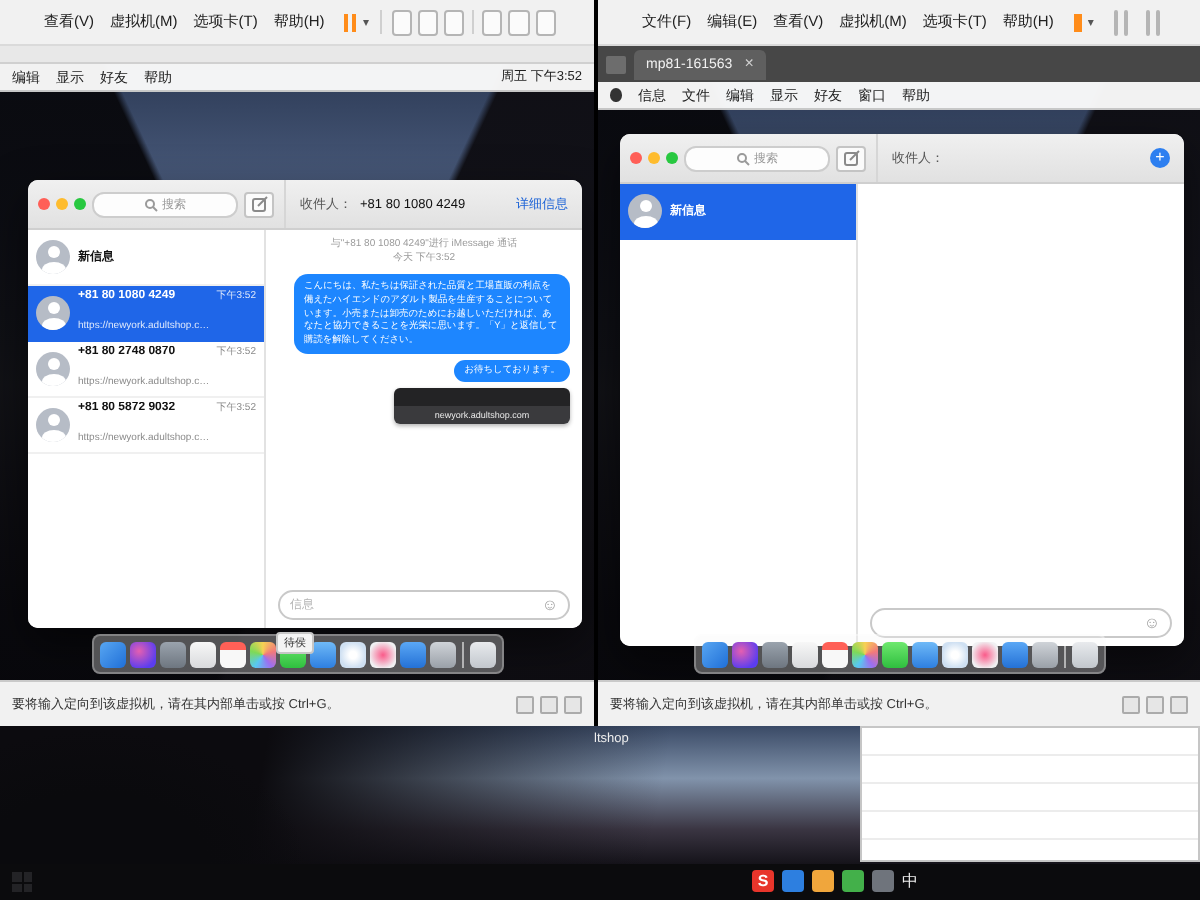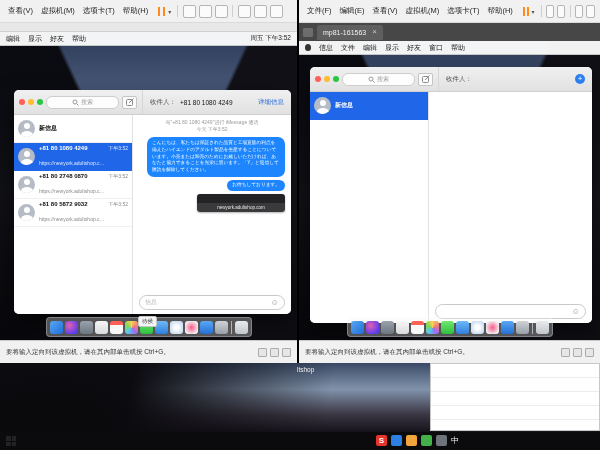--- a/index.html
+++ b/index.html
@@ -2,21 +2,21 @@
 <html><head>
 <meta charset="utf-8">
 <style>
   html,body{margin:0;padding:0;background:#000;}
   .screen{position:relative;width:600px;height:450px;background:#000;overflow:hidden;
           font-family:"Liberation Sans","DejaVu Sans",sans-serif;-webkit-font-smoothing:antialiased;}
   
   .vm{position:absolute;top:0;display:flex;flex-direction:column;background:#f0f0f0;}
   .left-vm{left:0;width:297px;height:363px;}
   .right-vm{left:299px;width:301px;height:363px;}
-  .vm-menubar{height:22px;background:#f1f1f1;border-bottom:1px solid #dadada;display:flex;align-items:center;padding:0 4px;}
+  .vm-menubar{height:22px;background:#f1f1f1;border-bottom:1px solid #dadada;display:flex;align-items:center;padding:0 18px;}
   .vm-menu-item{font-size:7.5px;color:#222;padding:2px 4px;white-space:nowrap;}
   .icon-pause{width:3px;height:9px;border-left:2.5px solid #ff8c1a;border-right:2.5px solid #ff8c1a;margin:0 3px 0 6px;}
   .tb-caret{font-size:6px;color:#555;margin-right:3px;}
   .tb-sep{width:1px;height:12px;background:#cfcfcf;margin:0 3px;}
   .tb-icon{width:11px;height:11px;border:1px solid #b5b5b5;border-radius:2px;background:#fbfbfb;margin:0 1.5px;}
   .vm-substrip{height:8px;background:#e8e8e8;border-bottom:1px solid #d0d0d0;}
   .tabbar{height:18px;background:#474747;display:flex;align-items:center;padding:0 4px;gap:4px;}
   .tab-home{width:10px;height:9px;background:#6d6d6d;border-radius:1px;}
   .tab{height:15px;background:#5f5f5f;border-radius:3px 3px 0 0;display:flex;align-items:center;padding:0 6px;gap:6px;}
   .tab-title{font-size:7px;color:#f2f2f2;white-space:nowrap;}

